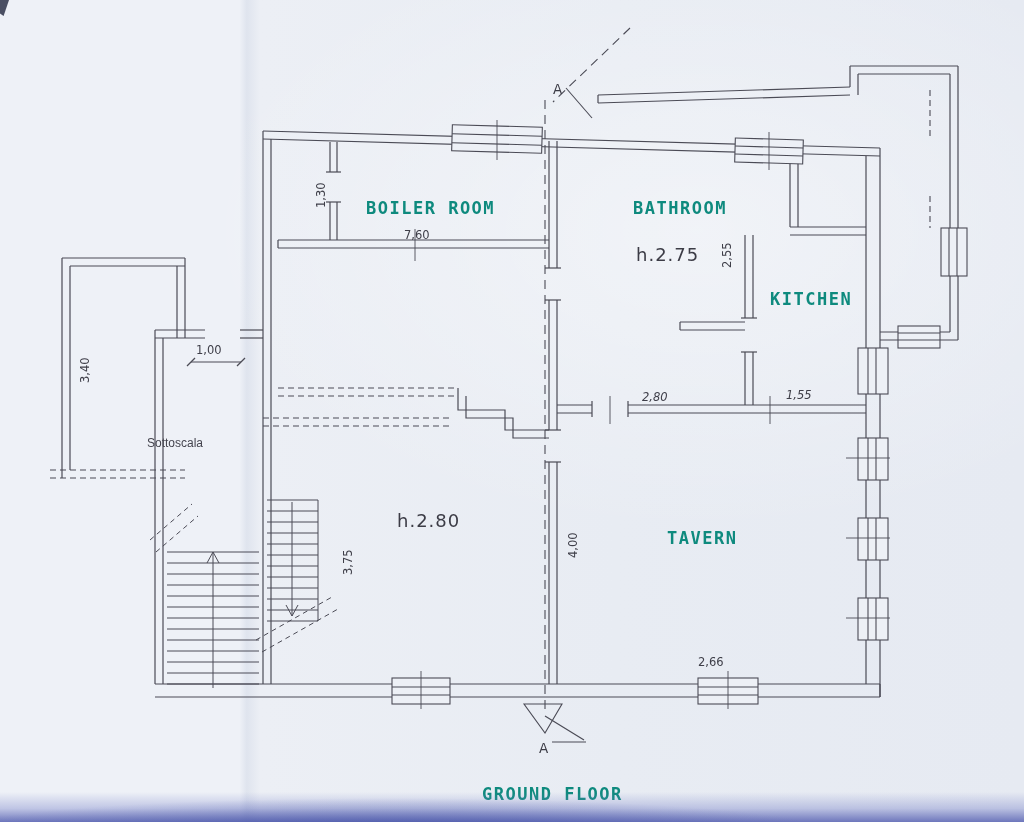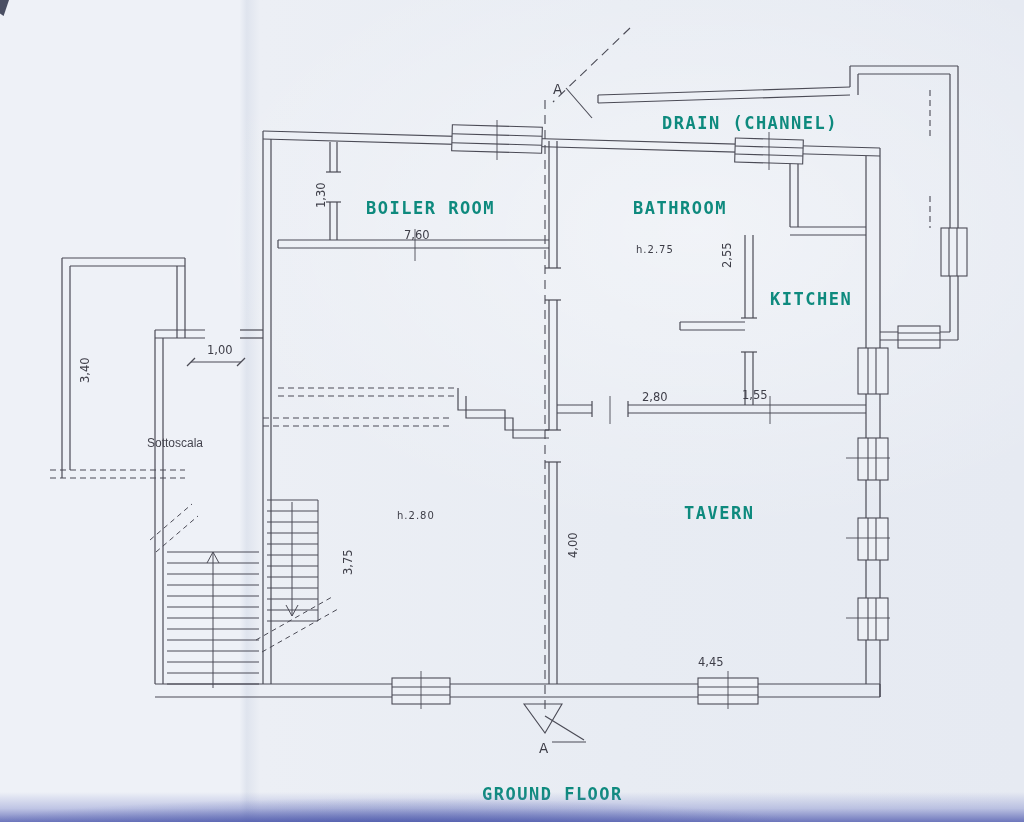--- a/index.html
+++ b/index.html
@@ -15,21 +15,21 @@
     background:
       radial-gradient(60% 150% at 38% 125%, rgba(55,70,160,0.55), rgba(55,70,160,0) 70%),
       linear-gradient(180deg, rgba(140,150,210,0) 0%, rgba(120,130,200,0.40) 55%, rgba(88,98,178,0.85) 100%);
   }
   .speck{position:absolute;left:0;top:0;width:9px;height:16px;background:#4a4f63;
     clip-path:polygon(0 0,100% 0,40% 100%,0 85%);}
   svg{position:absolute;left:0;top:0;}
   .txt{position:absolute;white-space:nowrap;}
   .lbl{font-family:"DejaVu Sans Mono",monospace;font-weight:bold;font-size:17px;
        letter-spacing:1.5px;color:#0e8a7e;}
-  .h{font-size:10px;color:#3c3c46;letter-spacing:1px;}
+  .h{font-size:18px;color:#3c3c46;letter-spacing:1px;}
   .dim{font-size:11.5px;color:#3e3e48;}
   .dim.v{transform:rotate(-90deg);transform-origin:left top;}
   .hand{font-size:12px;color:#44444e;font-family:"Liberation Sans",sans-serif;}
   .sec{font-size:13.5px;color:#3c3c46;}
 </style>
 </head>
 <body>
 
 <div class="paper">
 
@@ -249,41 +249,40 @@
     <g stroke="#4b4b56" stroke-width="1.1" fill="none">
       <line x1="630" y1="28" x2="553" y2="102" stroke-dasharray="9 6"></line>
       <line x1="545" y1="100" x2="545" y2="712" stroke-dasharray="9 6"></line>
       <line x1="566" y1="88" x2="592" y2="118"></line>
       <path d="M524,704 L562,704 L545,733 Z"></path>
       <line x1="545" y1="716" x2="584" y2="740"></line>
       <line x1="552" y1="742" x2="586" y2="742"></line>
     </g>
   </svg>
 
-  <span class="txt lbl" style="left:662px;top:113px;">DRAIN (CHANNEL)</span>
   <span class="txt lbl" style="left:366px;top:198px;">BOILER ROOM</span>
   <span class="txt lbl" style="left:633px;top:198px;">BATHROOM</span>
   <span class="txt lbl" style="left:770px;top:289px;">KITCHEN</span>
-  <span class="txt lbl" style="left:667px;top:503px;margin-left:17px;">TAVERN</span>
+  <span class="txt lbl" style="left:667px;top:528px;">TAVERN</span>
   <span class="txt lbl" style="left:482px;top:784px;">GROUND FLOOR</span>
 
   <span class="txt h" style="left:636px;top:244px;">h.2.75</span>
   <span class="txt h" style="left:397px;top:510px;">h.2.80</span>
 
   <span class="txt hand" style="left:147px;top:436px;">Sottoscala</span>
 
   <span class="txt dim" style="left:404px;top:228px;">7,60</span>
   <span class="txt dim v" style="left:314px;top:208px;">1,30</span>
   <span class="txt dim v" style="left:720px;top:268px;">2,55</span>
-  <span class="txt dim" style="left:642px;top:390px;">2,80</span>
-  <span class="txt dim" style="left:742px;top:388px;">1,55</span>
+  <span class="txt dim" style="left:642px;top:390px;font-style:italic;">2,80</span>
+  <span class="txt dim" style="left:786px;top:388px;font-style:italic;">1,55</span>
   <span class="txt dim v" style="left:566px;top:558px;">4,00</span>
-  <span class="txt dim" style="left:698px;top:655px;">4,45</span>
+  <span class="txt dim" style="left:698px;top:655px;">2,66</span>
   <span class="txt dim v" style="left:341px;top:575px;">3,75</span>
   <span class="txt dim v" style="left:78px;top:383px;">3,40</span>
-  <span class="txt dim" style="left:207px;top:343px;">1,00</span>
+  <span class="txt dim" style="left:196px;top:343px;">1,00</span>
 
   <span class="txt sec" style="left:553px;top:81px;">A</span>
   <span class="txt sec" style="left:539px;top:740px;">A</span>
 
   <div class="speck"></div>
   <div class="scan-bottom"></div>
 </div>
 
 </body></html>

